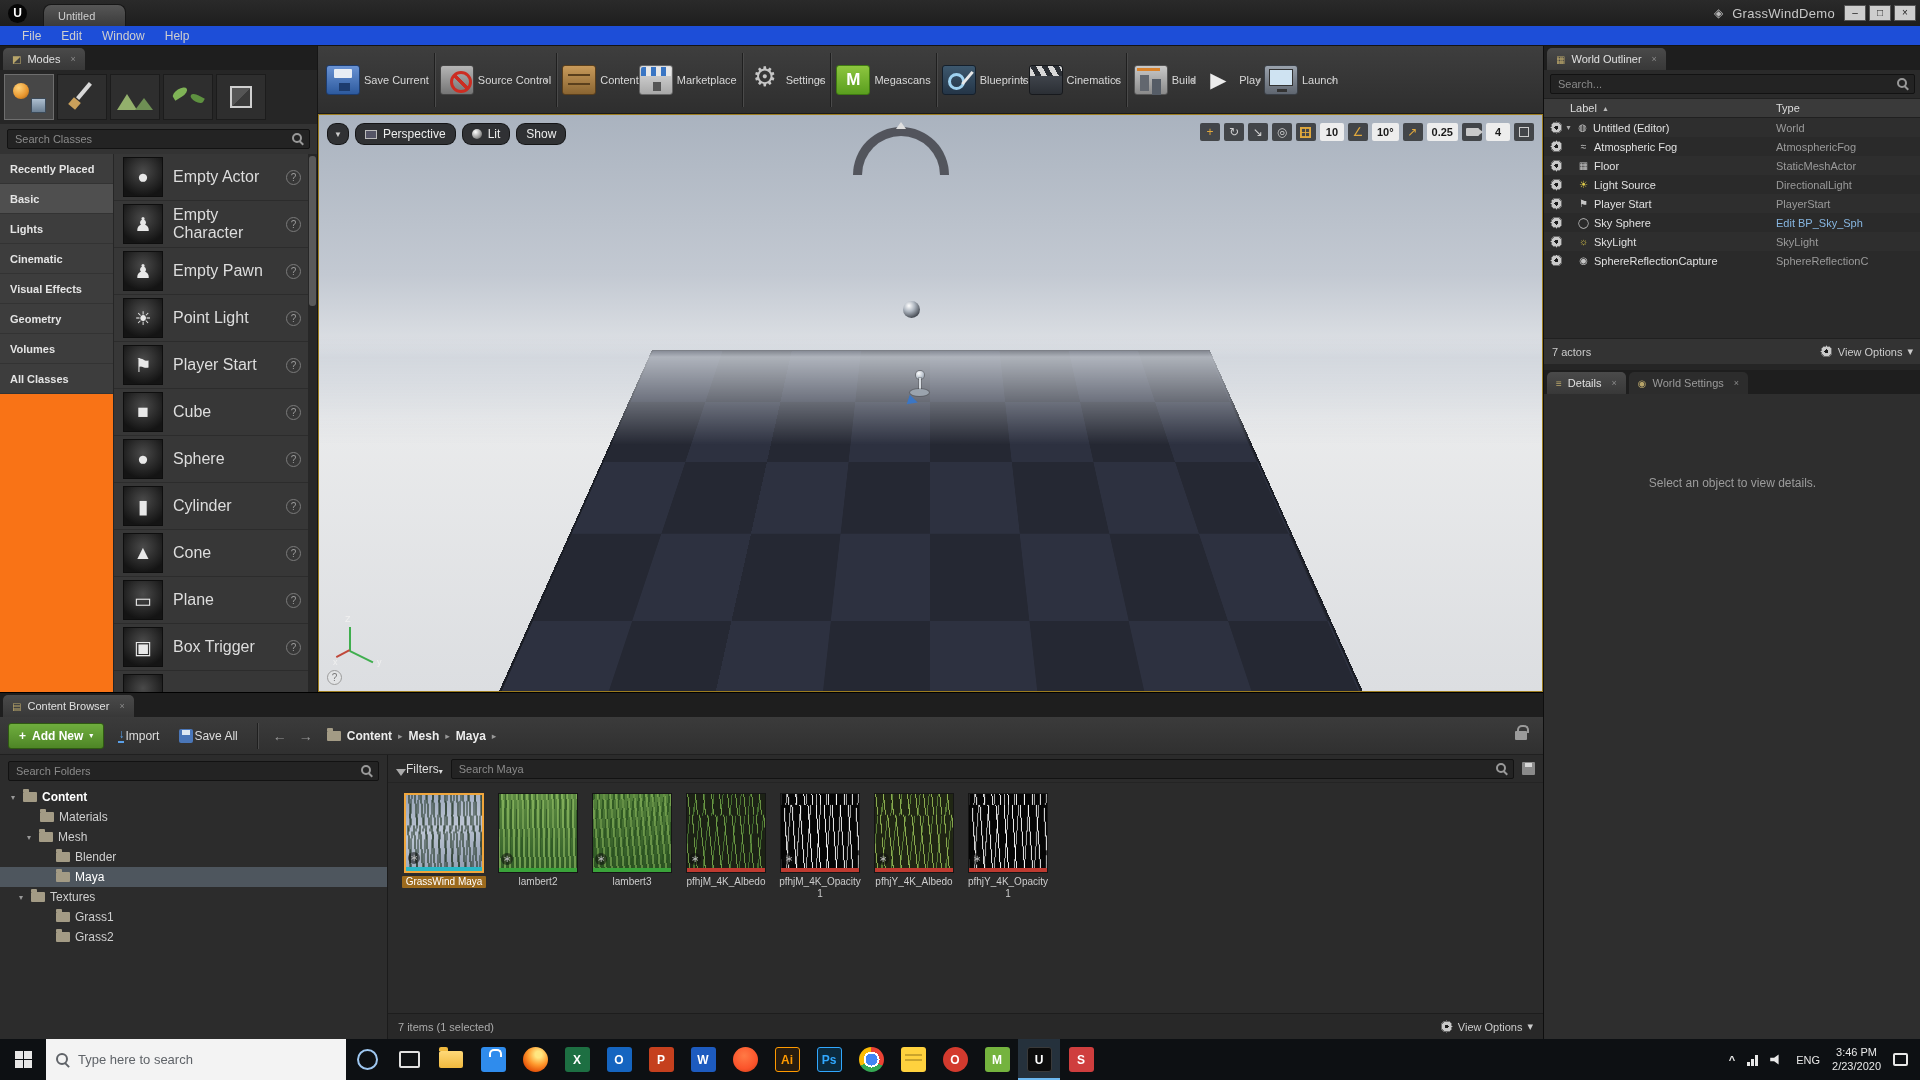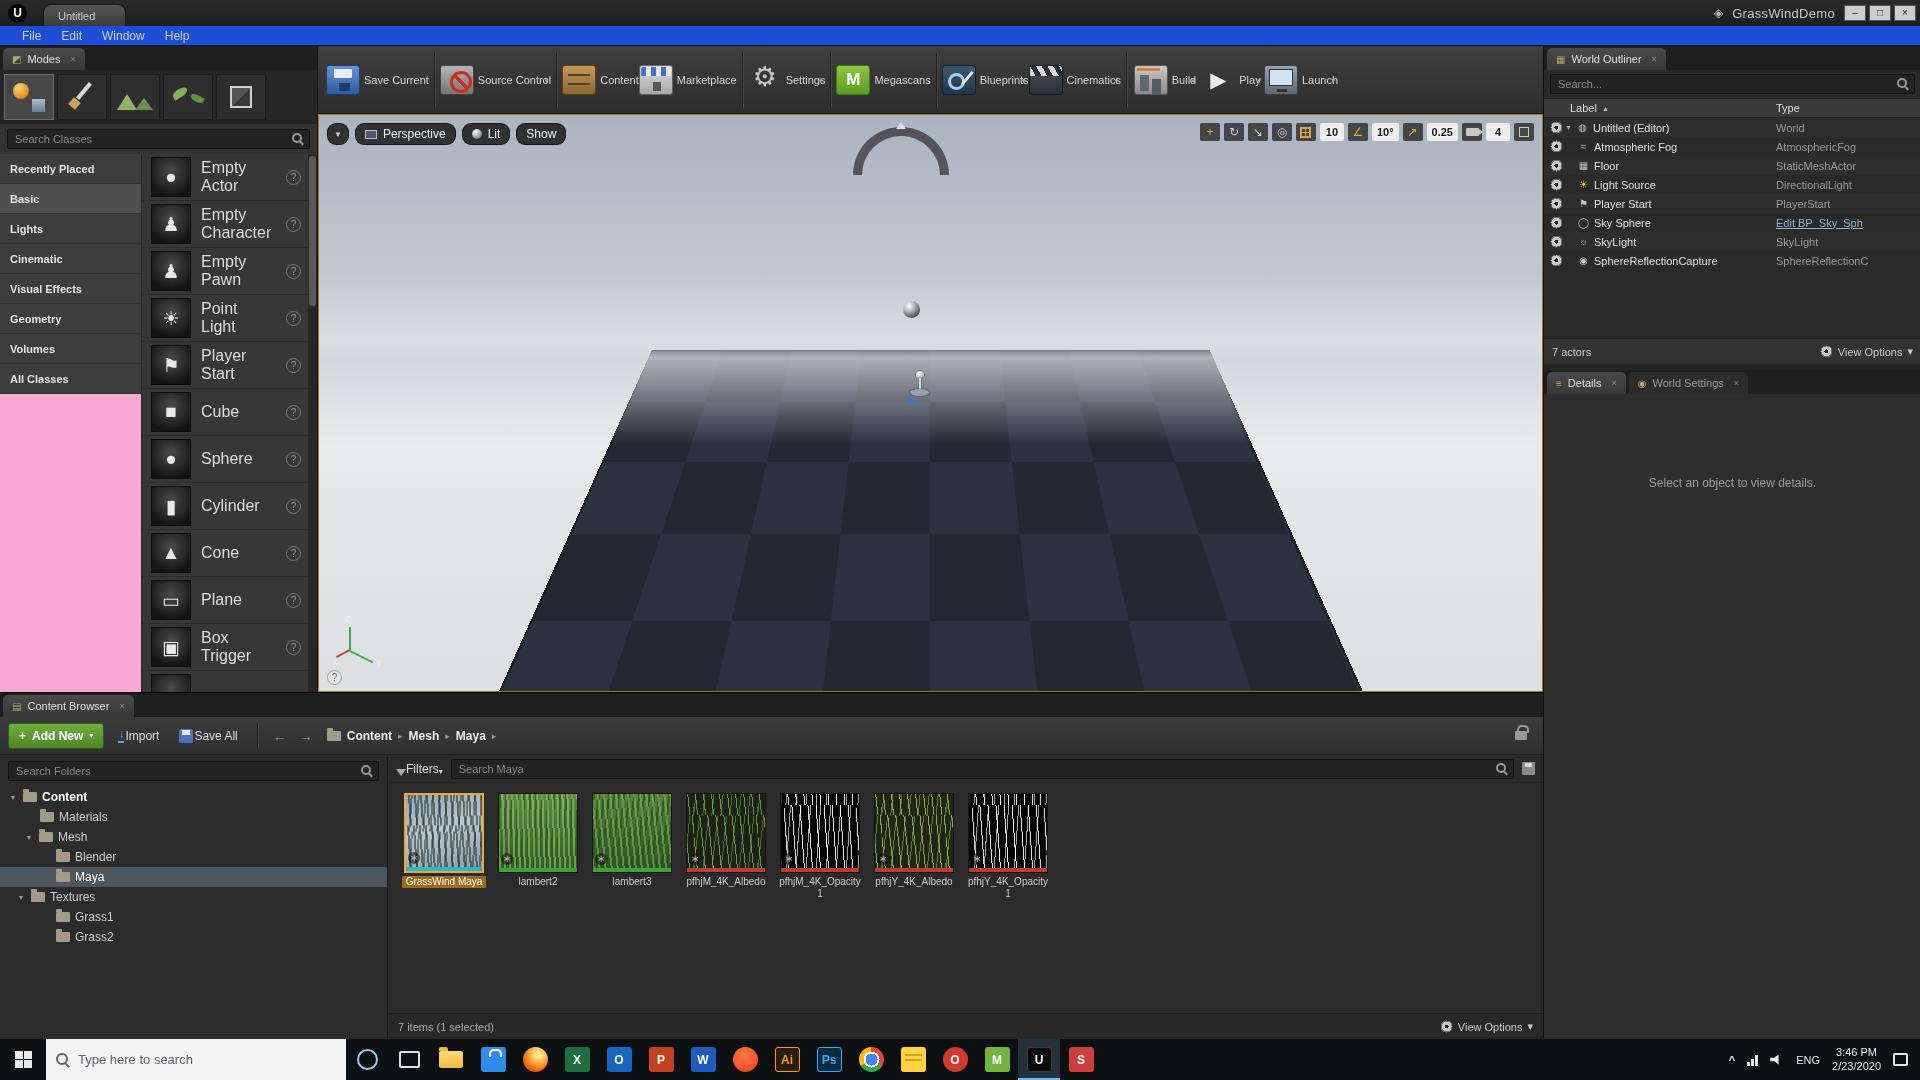--- a/index.html
+++ b/index.html
@@ -46,21 +46,21 @@
 .mi-place::after{content:"";position:absolute;right:7px;bottom:6px;width:13px;height:13px;background:linear-gradient(#aebfd0,#6b7f93);border:1px solid #3c4a58}
 .mi-paint::before{content:"";position:absolute;left:24px;top:6px;width:4px;height:20px;background:#d8d8d8;transform:rotate(40deg)}
 .mi-paint::after{content:"";position:absolute;left:12px;top:24px;width:9px;height:9px;background:#caa05a;transform:rotate(40deg)}
 .mi-land::before{content:"";position:absolute;left:6px;bottom:9px;width:0;height:0;border-left:10px solid transparent;border-right:10px solid transparent;border-bottom:16px solid #93b06c}
 .mi-land::after{content:"";position:absolute;right:6px;bottom:9px;width:0;height:0;border-left:9px solid transparent;border-right:9px solid transparent;border-bottom:12px solid #6e8f54}
 .mi-fol::before{content:"";position:absolute;left:8px;top:14px;width:16px;height:8px;background:#7fb356;border-radius:50% 50% 50% 0;transform:rotate(-32deg)}
 .mi-fol::after{content:"";position:absolute;right:8px;top:20px;width:14px;height:7px;background:#5e9140;border-radius:50% 0 50% 50%;transform:rotate(28deg)}
 .mi-geo::before{content:"";position:absolute;left:13px;top:11px;width:18px;height:18px;border:2px solid #cfcfcf;background:linear-gradient(135deg,#555 0 50%,#3a3a3a 50%)}
 .msearch{padding:5px 7px;display:flex;flex:0 0 auto;background:#333}
 .mbody{flex:1;display:flex;min-height:0}
-.cats{width:142px;background:#f9a8d4;border-right:1px solid #262626}
+.cats{width:114px;background:#f97316;border-right:1px solid #262626}
 .cat{height:30px;display:flex;align-items:center;padding-left:10px;font-size:11px;font-weight:bold;color:#e4e4e4;border-bottom:1px solid #333;background:#3d3d3d}
 .cat.sel{background:#4f4f4f}
 .alist{flex:1;background:#373737;position:relative;overflow:hidden}
 .arow{height:47px;display:flex;align-items:center;gap:10px;padding:0 16px 0 9px;border-bottom:1px solid #2c2c2c}
 .athumb{width:40px;height:40px;flex:0 0 auto;background:radial-gradient(circle at 50% 35%,#4a4a4a,#141414 80%);border:1px solid #0e0e0e;display:flex;align-items:center;justify-content:center;color:#e8e8e8;font-size:19px}
 .aname{color:#ddd;font-size:16px}
 .aq{margin-left:auto;width:15px;height:15px;border-radius:50%;border:1px solid #7a7a7a;color:#9a9a9a;font-size:10px;display:flex;align-items:center;justify-content:center;flex:0 0 auto}
 .aq::before{content:"?"}
 .ascroll{position:absolute;right:0;top:0;bottom:0;width:9px;background:#272727}
 .ascroll-thumb{position:absolute;left:1px;top:2px;width:7px;height:150px;background:#5a5a5a;border-radius:3px}
@@ -139,21 +139,21 @@
 .outliner{position:absolute;left:0;top:0;width:377px;height:318px;background:#2a2a2a;display:flex;flex-direction:column}
 .o-search{padding:4px 6px;display:flex;gap:4px;flex:0 0 auto}
 .o-head{height:20px;background:#3a3a3a;border-top:1px solid #202020;border-bottom:1px solid #202020;position:relative;font-size:11px;color:#ddd;flex:0 0 auto}
 .o-head .hl{position:absolute;left:26px;top:3px;display:flex;gap:5px;align-items:center}
 .o-head .ht{position:absolute;left:232px;top:3px}
 .sortarrow{font-size:7px;color:#bbb}
 .orow{height:19px;display:flex;align-items:center;position:relative;padding-left:6px;font-size:11px}
 .orow:nth-child(odd){background:#2e2e2e}
 .olabel{color:#e0e0e0;margin-left:4px;white-space:nowrap}
 .otype{position:absolute;left:232px;color:#9a9a9a;white-space:nowrap}
-.otype.link{color:#87b6e0;text-decoration:underline}
+.otype.link{color:#87b6e0;}
 .oexp{width:11px;color:#aaa;font-size:8px;text-align:center}
 .oind{width:12px}
 .oicon{width:13px;text-align:center;font-size:10px;color:#c6c6c6;margin-left:2px}
 .oicon.sun{color:#ddc94a}
 .eye{width:13px;height:13px;border-radius:50%;background:radial-gradient(circle,#1c1c1c 0 2px,#c9c9c9 2px 5px,#6a6a6a 5px 6px,transparent 6px);flex:0 0 auto}
 .o-foot{margin-top:auto;height:26px;background:#333;border-top:1px solid #202020;display:flex;align-items:center;padding:0 8px;font-size:11px;color:#ccc;flex:0 0 auto}
 .vo{margin-left:auto;display:flex;align-items:center;gap:5px;color:#ccc}
 .details{position:absolute;left:0;top:324px;width:377px;bottom:0;background:#2e2e2e;display:flex;flex-direction:column}
 .d-msg{margin-top:82px;text-align:center;color:#9c9c9c;font-size:12px}
 

